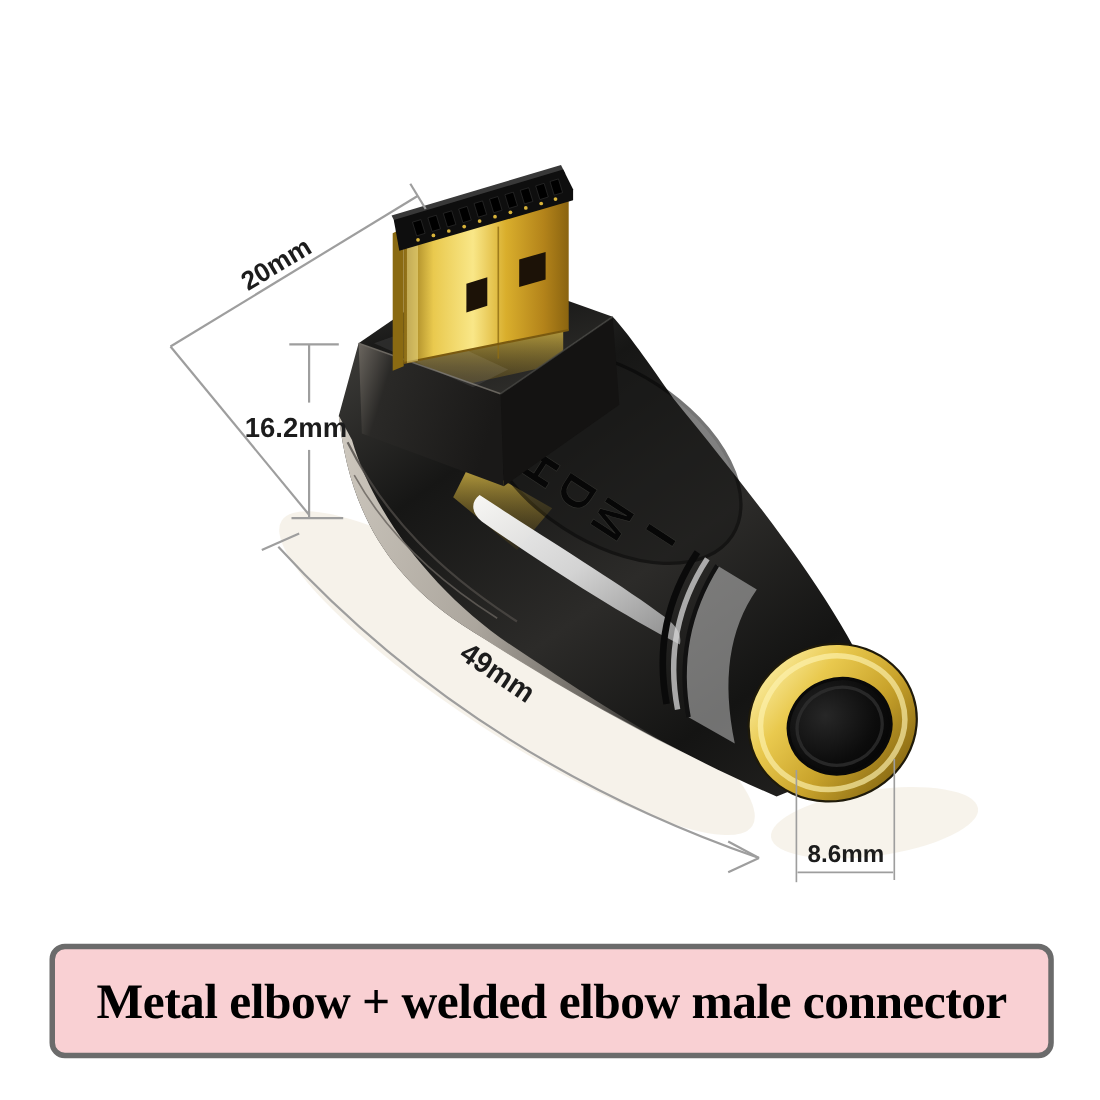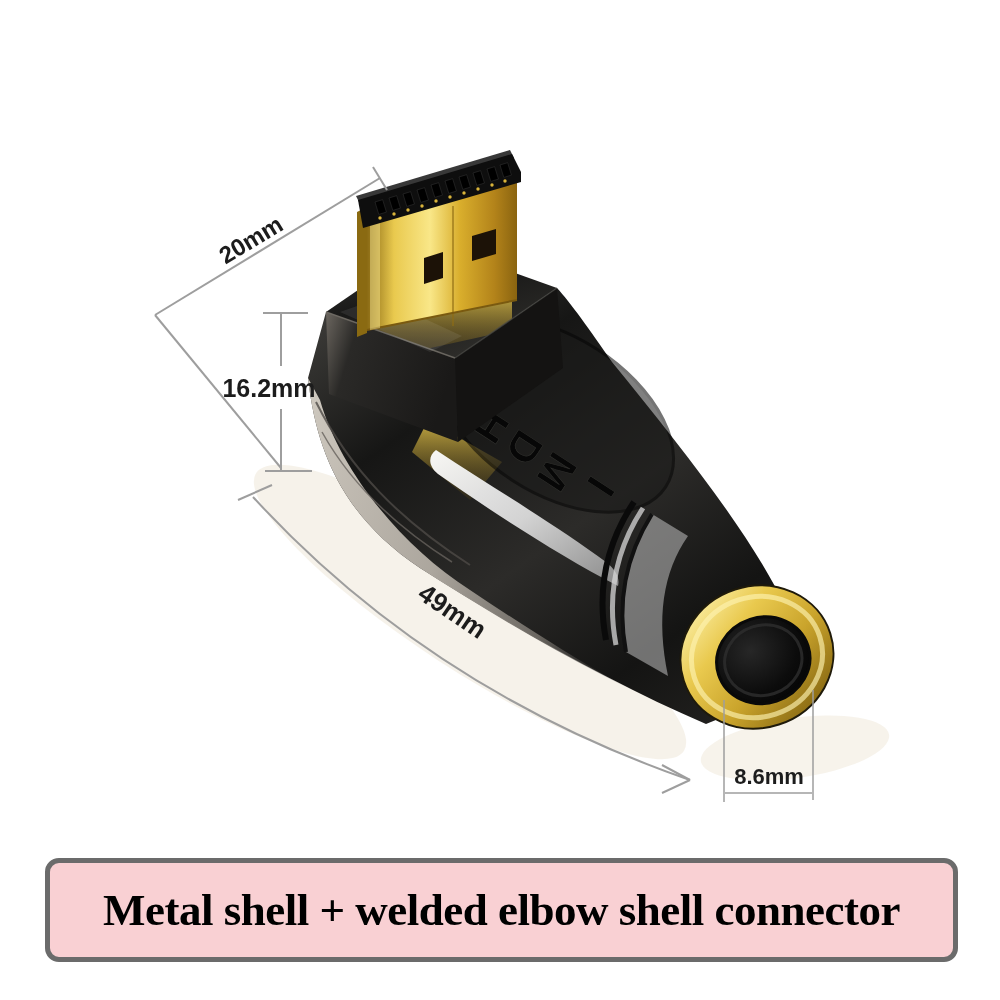--- a/index.html
+++ b/index.html
@@ -196,16 +196,16 @@
     </g>
   </g>
 
   <text class="dim-label" x="251" y="248" text-anchor="middle" font-size="24" transform="rotate(-31 251 240)">20mm</text>
   <text class="dim-label" x="269" y="397" text-anchor="middle" font-size="25">16.2mm</text>
   <text class="dim-label" x="452" y="620" text-anchor="middle" font-size="26" transform="rotate(34 452 612)">49mm</text>
   <text class="dim-label" x="769" y="784" text-anchor="middle" font-size="22">8.6mm</text>
 </svg>
 
 <div class="caption-box">
-  <span class="caption-text">Metal shell + welded elbow shell connector</span>
+  <span class="caption-text">Metal elbow + welded elbow male connector</span>
 </div>
 
 </div>
 
 </body></html>

